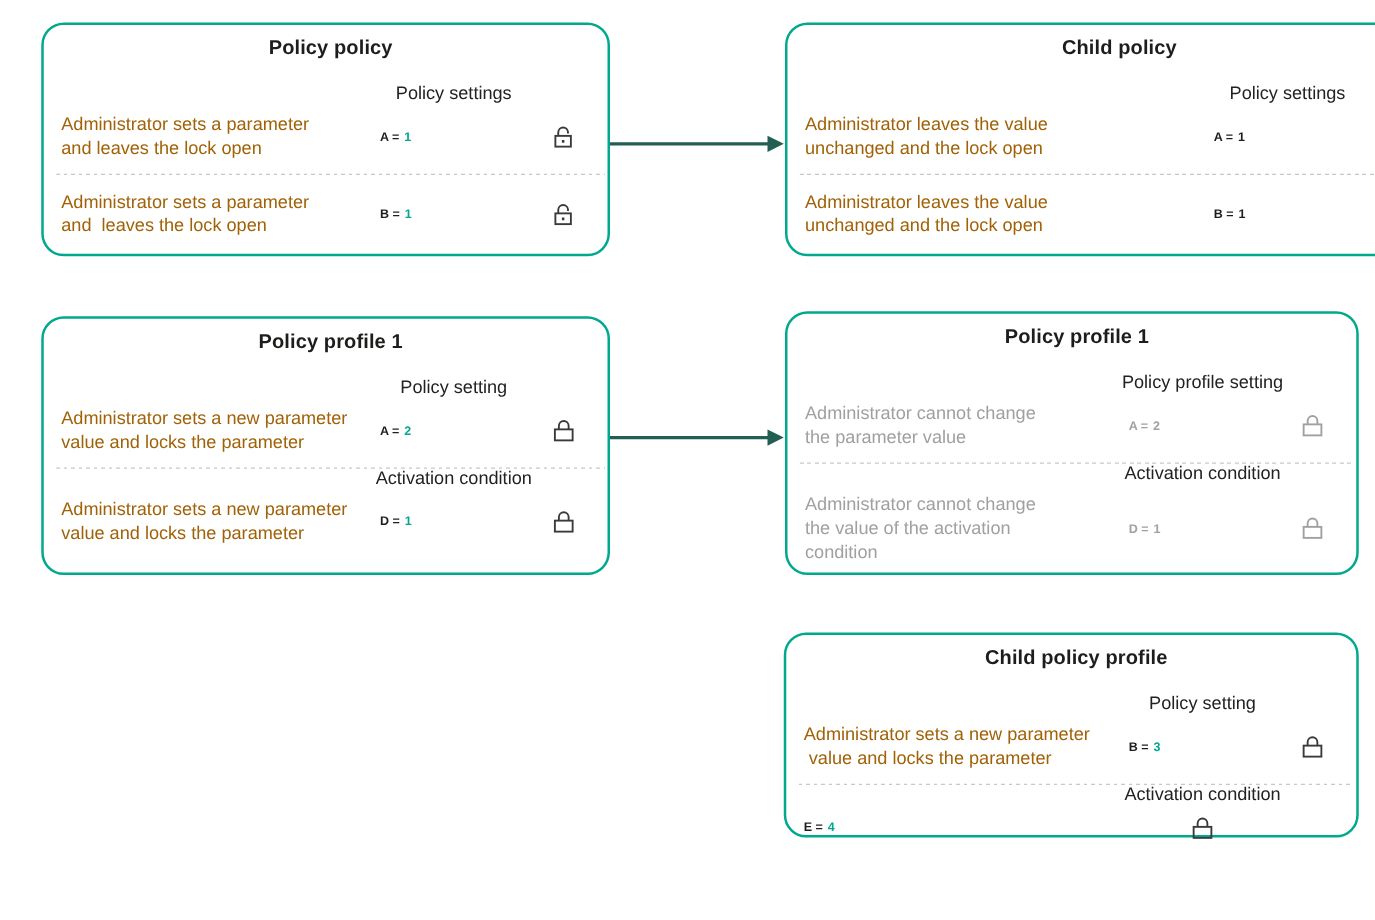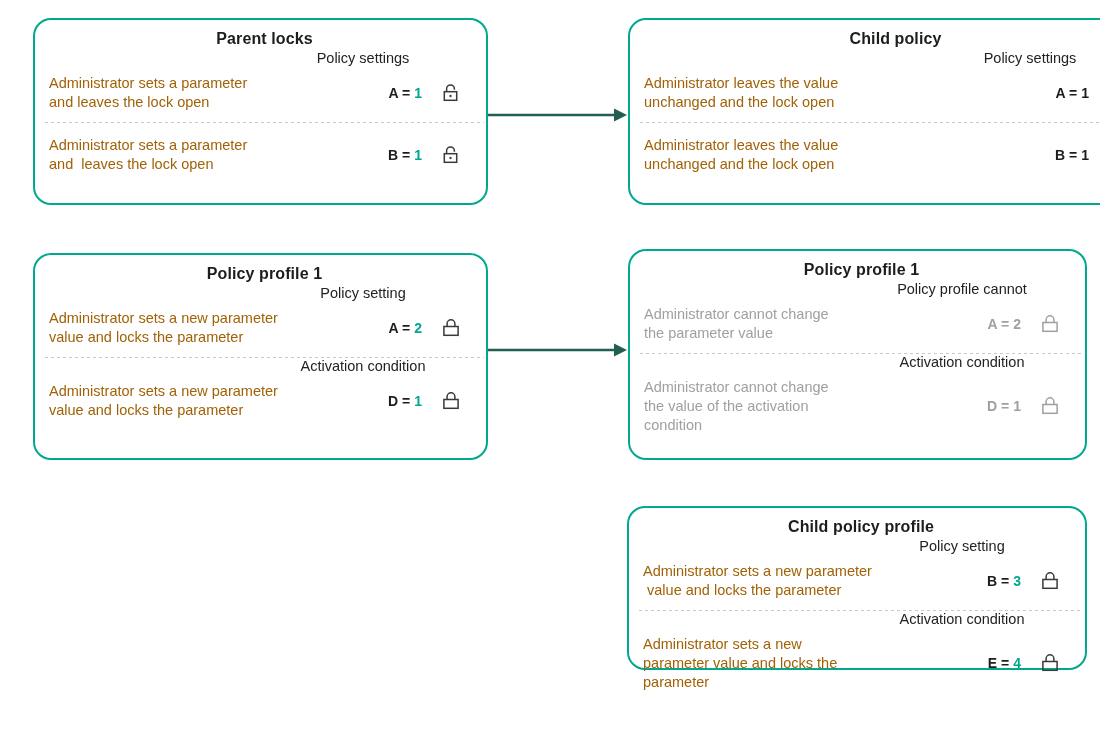--- a/index.html
+++ b/index.html
@@ -5,27 +5,27 @@
   html,body{margin:0;padding:0;background:#fff;}
   body{font-family:"Liberation Sans",sans-serif;color:var(--text-dark,#1D1D1B);}
   .stage{position:relative;width:1100px;height:736px;background:#fff;overflow:hidden;}
 
   .box{position:absolute;box-sizing:border-box;background:#fff;
        border:2px solid var(--box-border,#00A88E);border-radius:18px;
        padding:8px 6px 12px 14px;}
   .box-title{text-align:center;font-weight:700;font-size:16px;margin-top:2px;
              color:var(--text-dark,#1D1D1B);letter-spacing:.1px;}
   .hdr-row,.row{display:grid;grid-template-columns:1fr 118px 58px;}
-  .hdr-row{margin-top:2px;}
+  .hdr-row{margin-top:19px;}
   .divider + .hdr-row{margin-top:0;}
   .hdr{grid-column:2;justify-self:center;white-space:nowrap;font-size:14.5px;color:#222;}
   .row{margin-top:8px;align-items:center;}
   .row.mt-lg{margin-top:13px;}
   .desc{font-size:14.5px;line-height:1.33;color:#a16207;white-space:pre-wrap;}
-  .val{text-align:right;font-weight:700;font-size:14px;color:var(--text-dark,#1D1D1B);white-space:nowrap;}
+  .val{text-align:left;font-weight:700;font-size:10px;color:var(--text-dark,#1D1D1B);white-space:nowrap;}
   .pval{color:var(--value-accent,#00A88E);margin-left:4px;}
   .val.dark .pval{color:var(--text-dark,#1D1D1B);}
   .lockcell{display:flex;justify-content:center;align-items:center;color:#3A3A3A;}
   .row.gray .desc,.row.gray .val,.row.gray .pval,.row.gray .lockcell{color:var(--text-gray,#A0A0A0);}
   .divider{height:1px;margin:9px -4px 0;
            background:repeating-linear-gradient(to right,var(--divider-gray,#C8C8C8) 0 3px,transparent 3px 6px);}
   .lock-svg{display:block;}
 
   .arrow{position:absolute;overflow:visible;}
   .arrow line{stroke:var(--arrow,#235E53);stroke-width:2.6;}
@@ -44,21 +44,21 @@
   </symbol>
   <symbol id="lock-closed" viewBox="0 0 22 22">
     <rect x="3.9" y="9.5" width="14.2" height="8.8" fill="none" stroke="currentColor" stroke-width="1.5"></rect>
     <path d="M7.1 9.5 V6.7 a3.9 3.9 0 0 1 7.8 0 v2.8" fill="none" stroke="currentColor" stroke-width="1.5"></path>
   </symbol>
 </svg>
 
 <div class="stage">
 
   <section class="box" style="left:33px;top:18px;width:455px;height:187px">
-    <div class="box-title">Parent locks</div>
+    <div class="box-title">Policy policy</div>
     <div class="hdr-row">
       <div class="hdr">Policy settings</div>
     </div>
     <div class="row">
       <div class="desc">Administrator sets a parameter
 and leaves the lock open</div>
       <div class="val">
         <span class="pname">A =</span><span class="pval">1</span>
       </div>
       <div class="lockcell">
@@ -145,21 +145,21 @@
         <svg class="lock-svg" width="22" height="22">
             <use href="#lock-closed"></use>
           </svg>
       </div>
     </div>
   </section>
 
   <section class="box" style="left:628px;top:249px;width:459px;height:211px">
     <div class="box-title">Policy profile 1</div>
     <div class="hdr-row">
-      <div class="hdr">Policy profile cannot</div>
+      <div class="hdr">Policy profile setting</div>
     </div>
     <div class="row gray">
       <div class="desc">Administrator cannot change
 the parameter value</div>
       <div class="val">
         <span class="pname">A =</span><span class="pval">2</span>
       </div>
       <div class="lockcell">
         <svg class="lock-svg" width="22" height="22">
             <use href="#lock-closed"></use>
@@ -200,23 +200,20 @@
         <svg class="lock-svg" width="22" height="22">
             <use href="#lock-closed"></use>
           </svg>
       </div>
     </div>
     <div class="divider"></div>
     <div class="hdr-row">
       <div class="hdr">Activation condition</div>
     </div>
     <div class="row">
-      <div class="desc">Administrator sets a new
-parameter value and locks the
-parameter</div>
       <div class="val">
         <span class="pname">E =</span><span class="pval">4</span>
       </div>
       <div class="lockcell">
         <svg class="lock-svg" width="22" height="22">
             <use href="#lock-closed"></use>
           </svg>
       </div>
     </div>
   </section>

